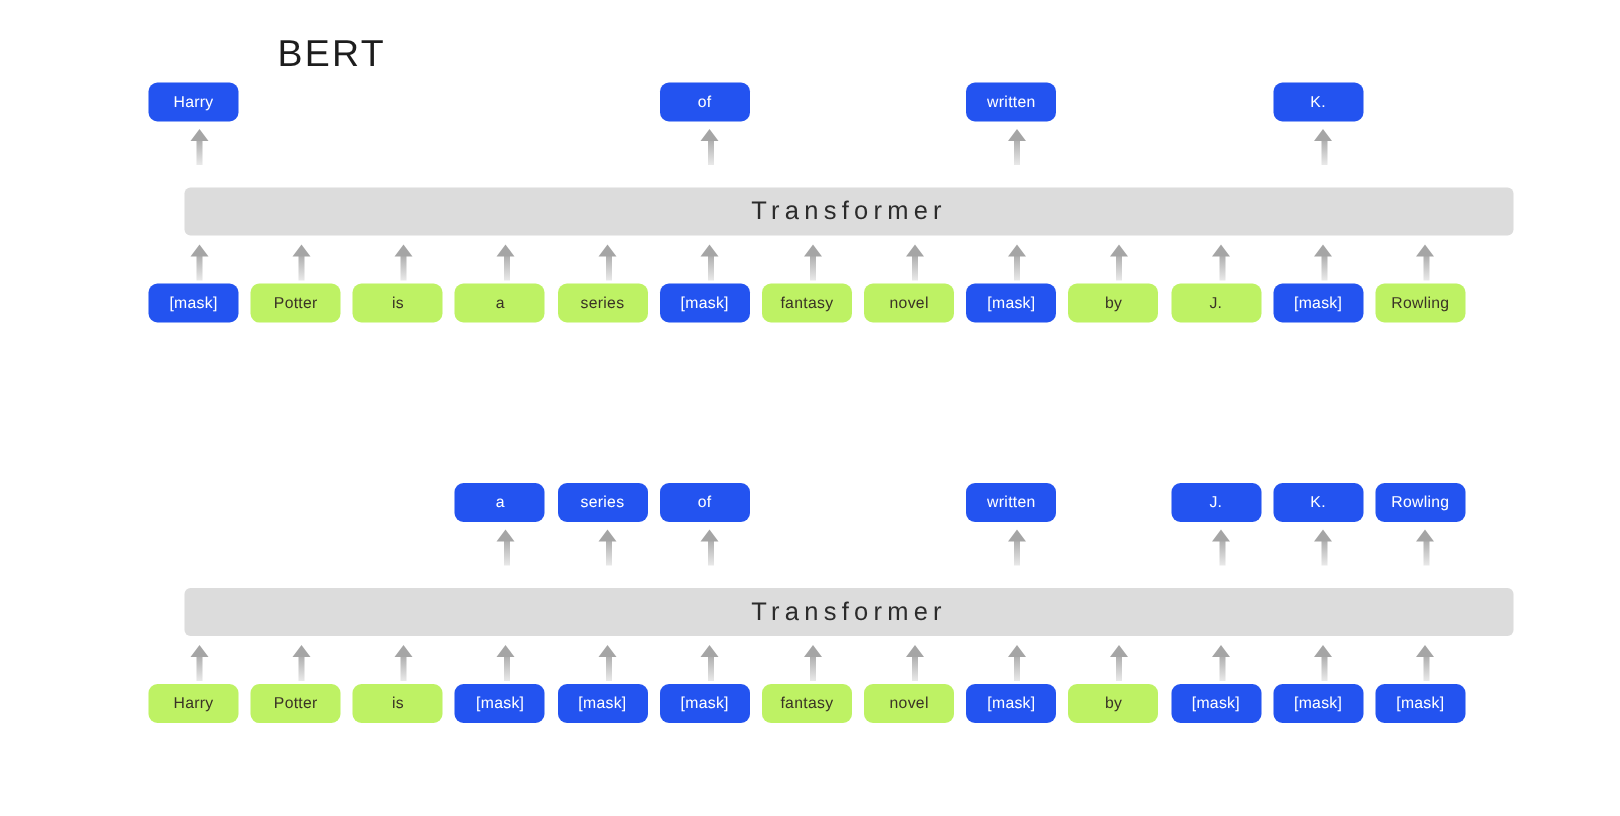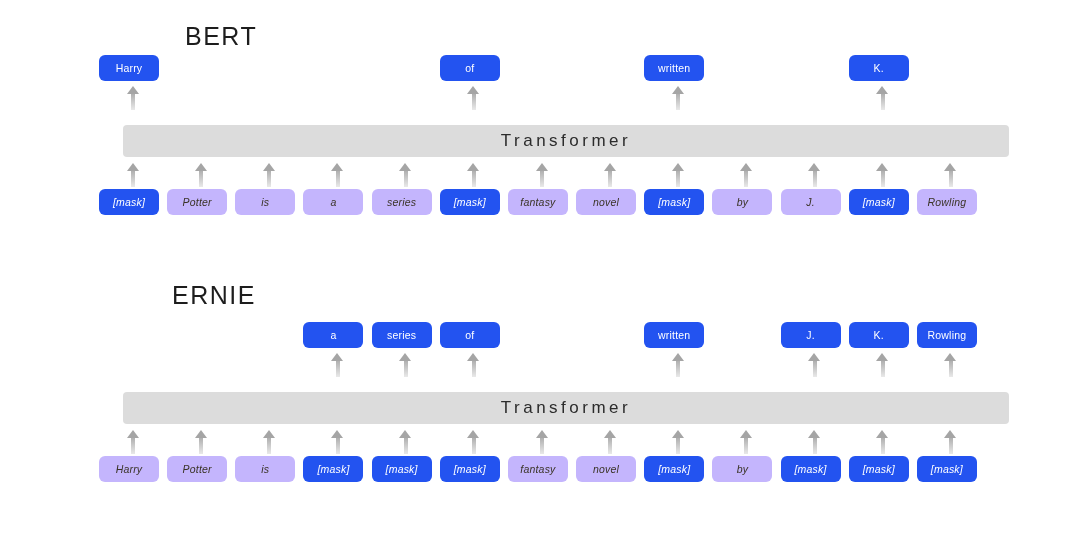--- a/index.html
+++ b/index.html
@@ -71,21 +71,21 @@
     letter-spacing: 0.2px;
     box-sizing: border-box;
     white-space: nowrap;
     overflow: hidden;
   }
   .token.masked {
     background: #2353f0;
     color: #ffffff;
   }
   .token.plain {
-    background: #c4b5fd;
+    background: #bef264;
     color: #3a3326;
   }
   .token.pred {
     background: #2353f0;
     color: #ffffff;
   }
   .token.empty {
     background: transparent;
   }
 
@@ -149,21 +149,21 @@
     color: #2b2b2b;
     font-family: "Liberation Sans", sans-serif;
     margin-left: 24px;
   }
 
   
   .row-pred     { top: 0px; }
   .row-arrow-up { top: 31px; }
   .row-bar      { top: 70px; }
   .row-arrow-dn { top: 108px; }
-  .row-input    { top: 134px; font-style: italic; }
+  .row-input    { top: 134px; }
 
   
   #caption {
     position: absolute;
     left: 0;
     top: 502px;
     width: 1080px;
     text-align: center;
     font-family: "Liberation Serif", serif;
     font-size: 19px;
@@ -346,21 +346,20 @@
         </div>
         <div class="token-slot">
           <div class="token masked">[mask]</div>
         </div>
         <div class="token-slot">
           <div class="token plain">Rowling</div>
         </div>
       </div>
   </div>
 
-  <div class="section-title" id="ernie-title">ERNIE</div>
 
   <div class="diagram" id="ernie-diagram">
 
     <div class="token-row row-pred">
         <div class="token-slot">
           <div class="token empty"></div>
         </div>
         <div class="token-slot">
           <div class="token empty"></div>
         </div>

